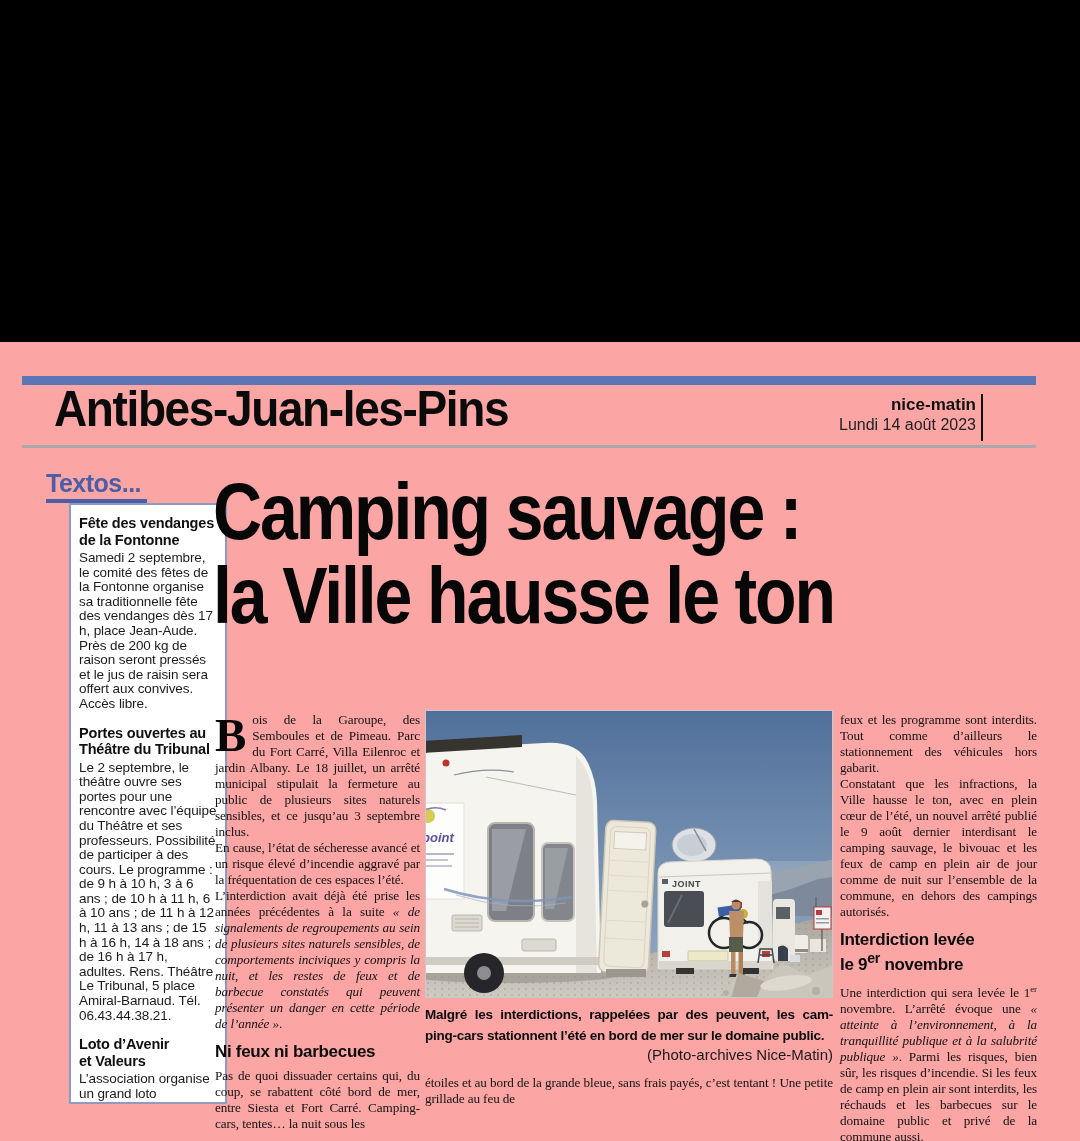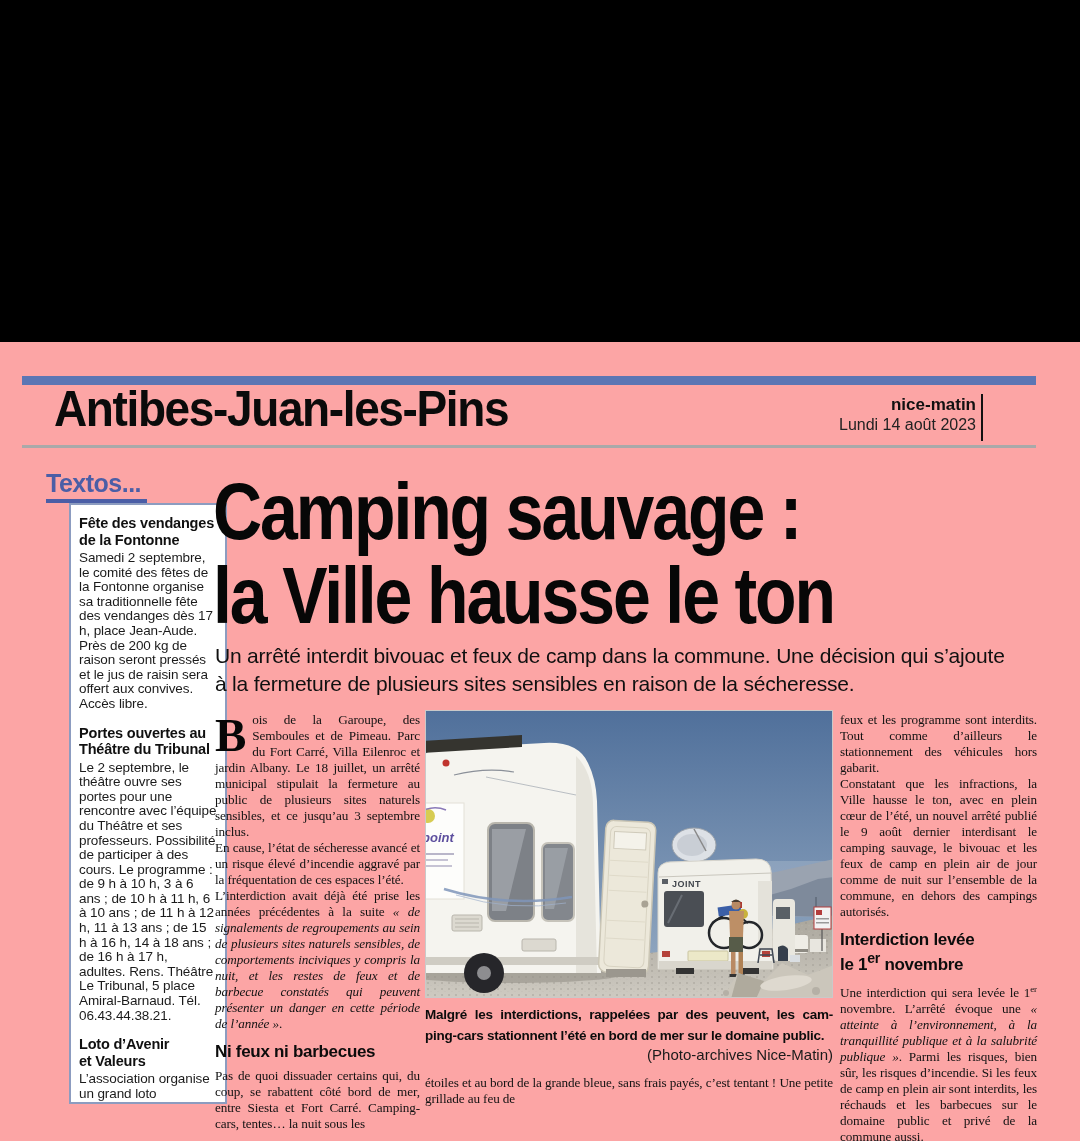--- a/index.html
+++ b/index.html
@@ -94,21 +94,20 @@
           <h4>Loto d’Avenir<br>et Valeurs</h4>
           <p>L’association organise un grand loto dimanche 3 septembre à partir de 14 h, aux espaces du Fort Carré. Ins. 06.95.40.89.27.</p>
         </div>
       </div>
   </div>
 
   <div class="headline">
     <div>Camping sauvage :</div>
     <div>la Ville hausse le ton</div>
   </div>
-  <div class="standfirst">Un arrêté interdit bivouac et feux de camp dans la commune. Une décision qui s’ajoute à la fermeture de plusieurs sites sensibles en raison de la sécheresse.</div>
 
   <div class="col col-1">
       <p class="graf"><span class="dropcap">B</span><span>ois de la Garoupe, des Semboules et de Pimeau. Parc du Fort Carré, Villa Eilenroc et jardin Albany. Le 18 juillet, un arrêté municipal stipulait la fermeture au public de plusieurs sites naturels sensibles, et ce jusqu’au 3 septembre inclus.</span></p>
       <p class="graf"><span>En cause, l’état de sécheresse avancé et un risque élevé d’incendie aggravé par la fréquentation de ces espaces l’été.</span></p>
       <p class="graf"><span>L’interdiction avait déjà été prise les années précédentes à la suite </span><span class="it">« de signalements de regroupements au sein de plusieurs sites naturels sensibles, de comportements inciviques y compris la nuit, et les restes de feux et de barbecue constatés qui peuvent présenter un danger en cette période de l’année »</span><span>.</span></p>
       <h3 class="body-subhead"><span>Ni feux ni barbecues</span></h3>
       <p class="graf"><span>Pas de quoi dissuader certains qui, du coup, se rabattent côté bord de mer, entre Siesta et Fort Carré. Camping-cars, tentes… la nuit sous les</span></p>
     </div>
 
   <div class="photo-block">
@@ -240,17 +239,17 @@
     <div class="subcols">
       <div class="subcol">
           <p class="graf"><span>étoiles et au bord de la grande bleue, sans frais payés, c’est tentant ! Une petite grillade au feu de</span></p>
         </div>
     </div>
   </div>
 
   <div class="col col-4">
       <p class="graf"><span>feux et les programme sont interdits. Tout comme d’ailleurs le stationnement des véhicules hors gabarit.</span></p>
       <p class="graf"><span>Constatant que les infractions, la Ville hausse le ton, avec en plein cœur de l’été, un nouvel arrêté publié le 9 août dernier interdisant le camping sauvage, le bivouac et les feux de camp en plein air de jour comme de nuit sur l’ensemble de la commune, en dehors des campings autorisés.</span></p>
-      <h3 class="body-subhead"><span>Interdiction levée</span><br><span>le 1</span><sup>er</sup><span> novembre</span></h3>
+      <h3 class="body-subhead"><span>Interdiction levée</span><br><span>le 9</span><sup>er</sup><span> novembre</span></h3>
       <p class="graf"><span>Une interdiction qui sera levée le 1</span><sup>er</sup><span> novembre. L’arrêté évoque une </span><span class="it">« atteinte à l’environnement, à la tranquillité publique et à la salubrité publique »</span><span>. Parmi les risques, bien sûr, les risques d’incendie. Si les feux de camp en plein air sont interdits, les réchauds et les barbecues sur le domaine public et privé de la commune aussi.</span></p>
     </div>
 
 </div>
 
 </body></html>

